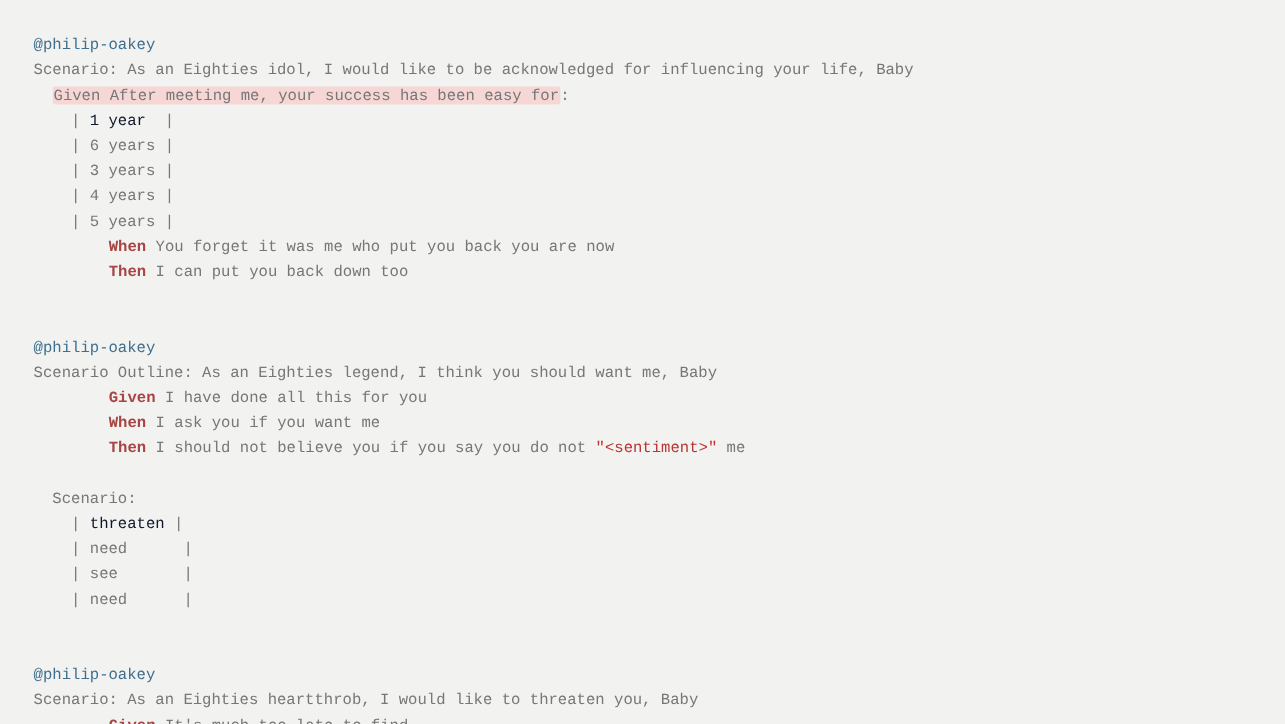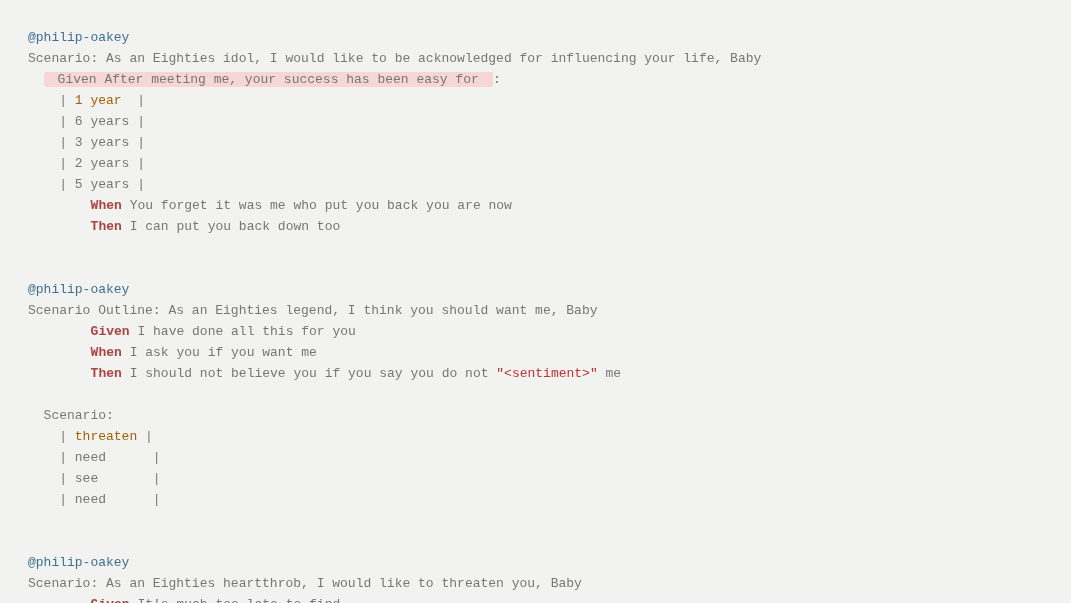--- a/index.html
+++ b/index.html
@@ -14,37 +14,37 @@
   }
   .code {
     padding: 6px 0 12px 28px;
     white-space: pre;
   }
   .tag { color: #3f6f8f; }
   .kw { color: #a84444; font-weight: bold; margin-left: 47px; }
   .hl {
     background: #f7d7d5;
     border-radius: 2px;
-    padding: 0 14px;
+    padding: 0 1px;
   }
-  .green { color: #a16207; }
+  .green { color: #0f172a; }
   .red { color: #bb3333; }
   .block { margin-bottom: 21px; }
 </style>
 </head>
 <body>
 
 <div class="code">
 <div class="block"><span class="tag">@philip-oakey</span>
 <span>Scenario:</span><span> As an Eighties idol, I would like to be acknowledged for influencing your life, Baby</span>
   <span class="hl">Given After meeting me, your success has been easy for</span><span>:</span>
 <span>    | </span><span class="green">1 year </span><span> |</span>
 <span>    | </span><span>6 years</span><span> |</span>
 <span>    | </span><span>3 years</span><span> |</span>
-<span>    | </span><span>2 years</span><span> |</span>
+<span>    | </span><span>4 years</span><span> |</span>
 <span>    | </span><span>5 years</span><span> |</span>
   <span class="kw">When</span><span> You forget it was me who put you back you are now</span>
   <span class="kw">Then</span><span> I can put you back down too</span></div>
 <div class="block"><span class="tag">@philip-oakey</span>
 <span>Scenario Outline:</span><span> As an Eighties legend, I think you should want me, Baby</span>
   <span class="kw">Given</span><span> I have done all this for you</span>
   <span class="kw">When</span><span> I ask you if you want me</span>
   <span class="kw">Then</span><span> I should not believe you if you say you do not </span><span class="red">"&lt;sentiment&gt;"</span><span> me</span>
 
   <span>Scenario:</span>

